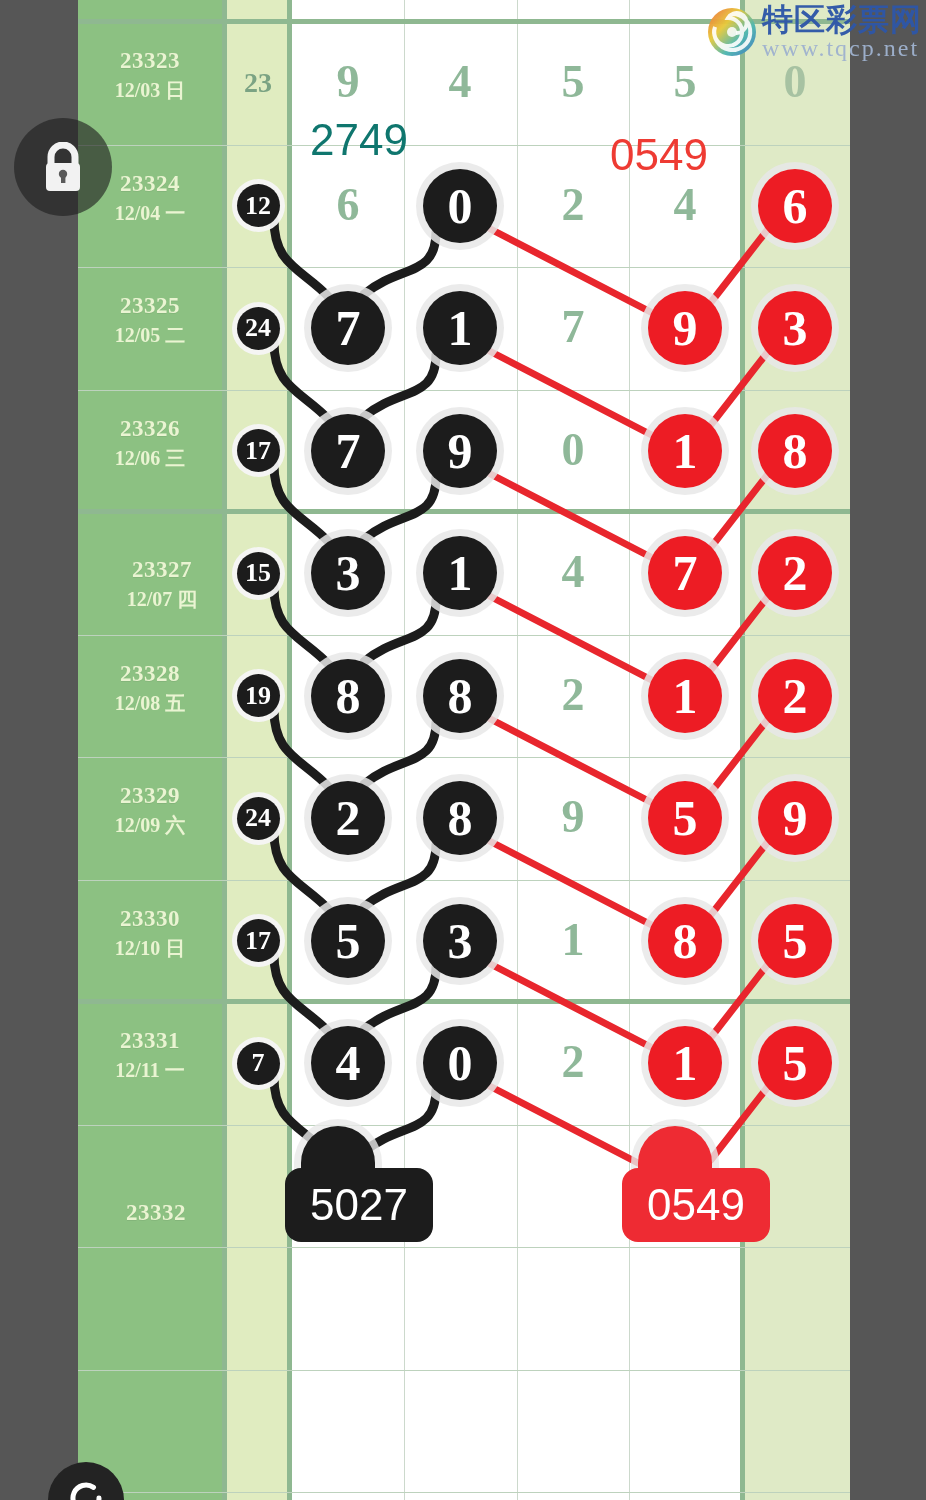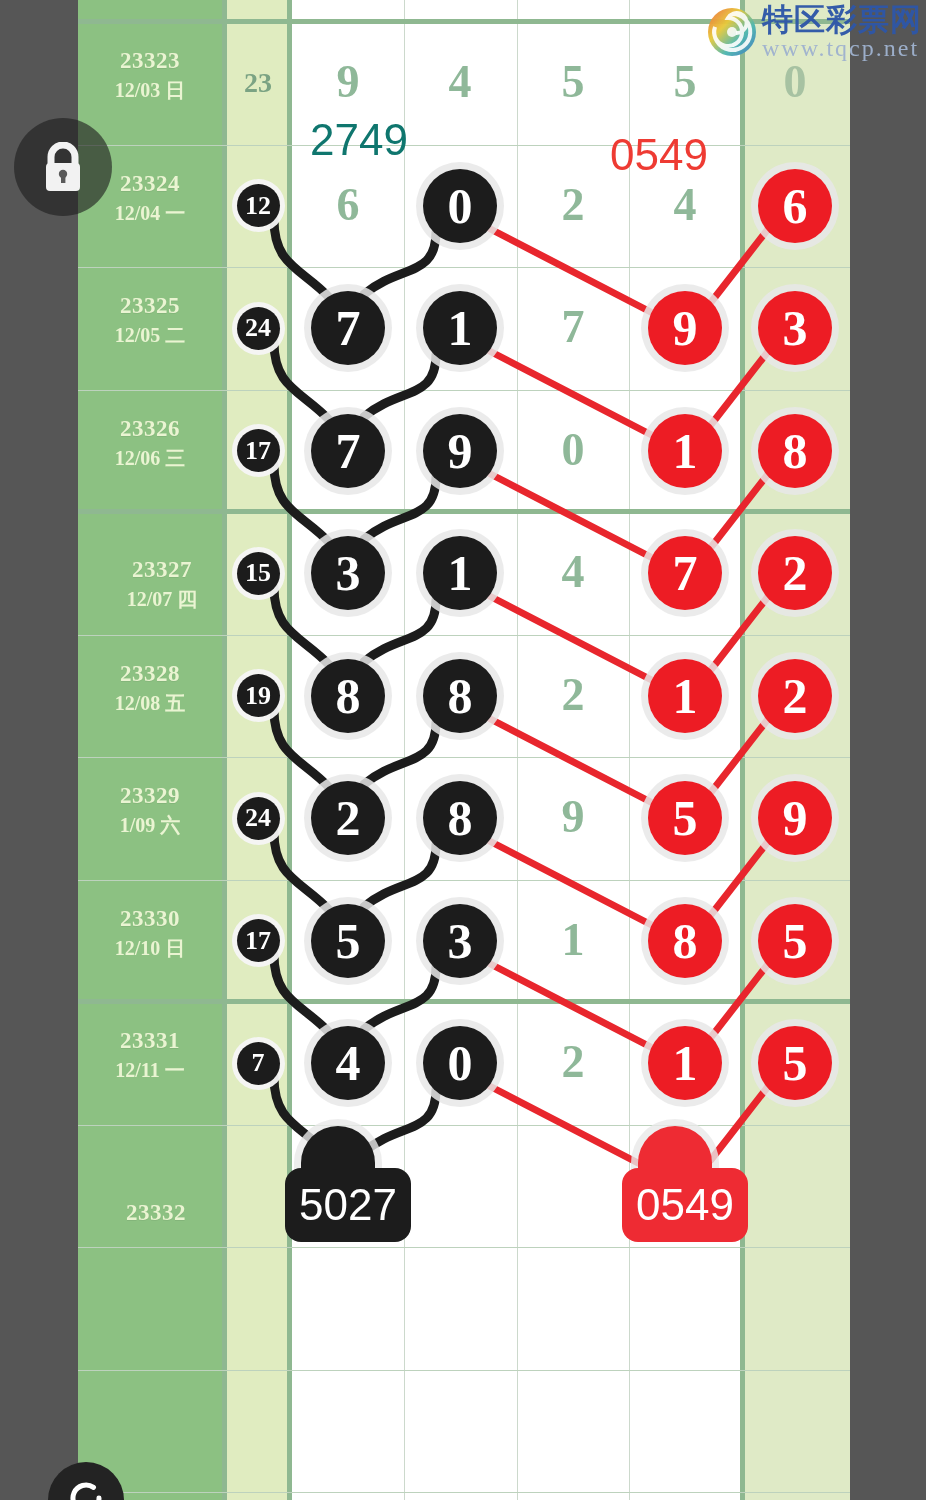--- a/index.html
+++ b/index.html
@@ -112,21 +112,21 @@
 
   
   .tag { position: absolute; z-index: 7; }
   .tag .knob {
     position: absolute; left: 16px; top: 0;
     width: 74px; height: 74px; border-radius: 40px 40px 14px 14px;
     box-shadow: 0 0 0 7px rgba(232,232,232,.8);
   }
   .tag .plate {
     position: absolute; left: 0; top: 42px;
-    width: 126px; height: 74px; border-radius: 16px;
+    width: 148px; height: 74px; border-radius: 16px;
     display: flex; align-items: center; justify-content: center;
     color: #fff; font-size: 44px; font-weight: normal;
     font-family: "Liberation Sans", sans-serif;
   }
   .tag.black .knob, .tag.black .plate { background: #1c1c1c; }
   .tag.red   .knob, .tag.red   .plate { background: #ee2b33; }
 
   
   .annot {
     position: absolute;
@@ -272,21 +272,21 @@
         <div class="rowlabel" style="top: 558px; padding-left: 24px;">
           <div class="issue">23327</div>
           <div class="date">12/07 四</div>
         </div>
         <div class="rowlabel" style="top: 661.75px;">
           <div class="issue">23328</div>
           <div class="date">12/08 五</div>
         </div>
         <div class="rowlabel" style="top: 784.25px;">
           <div class="issue">23329</div>
-          <div class="date">1/09 六</div>
+          <div class="date">12/09 六</div>
         </div>
         <div class="rowlabel" style="top: 906.75px;">
           <div class="issue">23330</div>
           <div class="date">12/10 日</div>
         </div>
         <div class="rowlabel" style="top: 1029.25px;">
           <div class="issue">23331</div>
           <div class="date">12/11 一</div>
         </div>
         <div class="rowlabel" style="top: 1201px; padding-left: 12px;">

